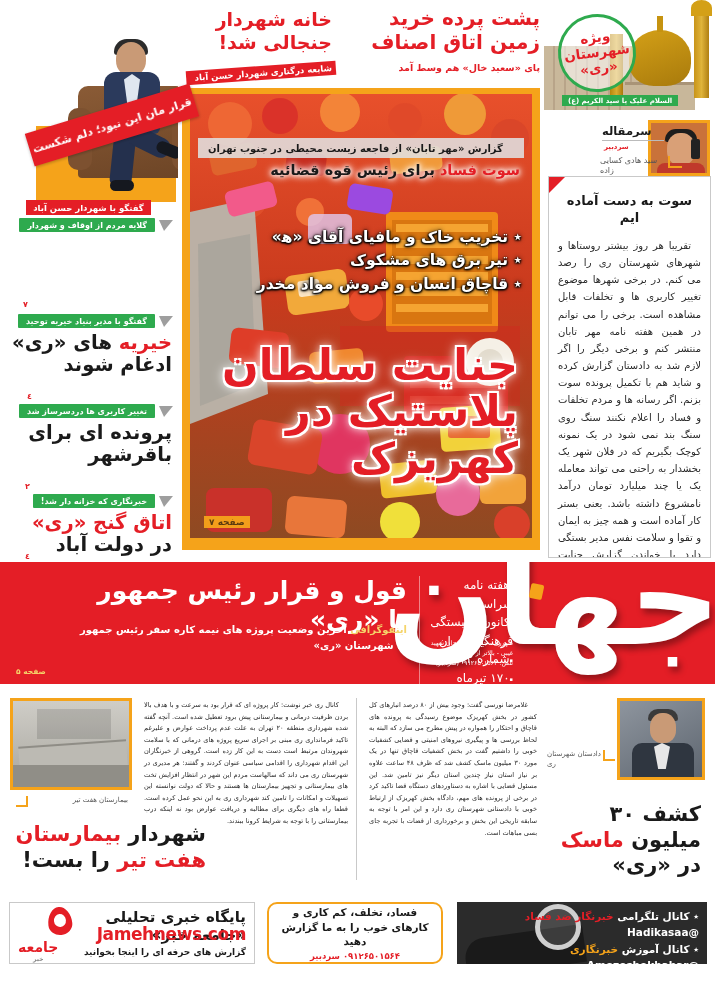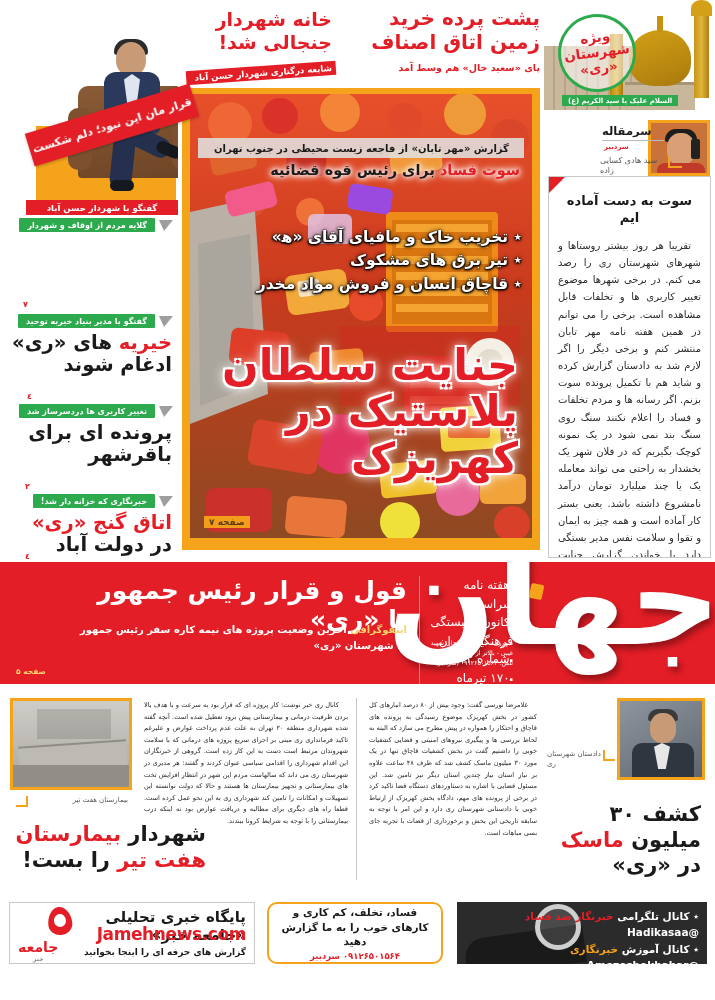--- a/index.html
+++ b/index.html
@@ -81,21 +81,21 @@
   .diag-banner {
     position: absolute; left: 26px; top: 108px; width: 172px; height: 34px;
     background: #e41e26; color: #fff;
     transform: rotate(-17deg);
     display: flex; align-items: center; justify-content: center;
     font-size: 11px; font-weight: bold; letter-spacing: -0.2px;
     box-shadow: 0 1px 3px rgba(0,0,0,.28);
     z-index: 5;
   }
   .cap-red {
-    position: absolute; left: 26px; top: 200px; width: 152px; height: 15px;
+    position: absolute; left: 26px; top: 200px; width: 125px; height: 15px;
     background: #e41e26; color: #fff; font-size: 8.5px; font-weight: bold;
     display:flex; align-items:center; justify-content:center;
   }
 
   
   .kicker-row { position: absolute; display: flex; align-items: center; gap: 3px; padding-left: 30px; }
   .kicker {
     background: #2eaa4e; color: #fff; font-size: 8px; font-weight: bold;
     padding: 2.5px 8px; border-radius: 1px; white-space: nowrap;
   }
@@ -149,21 +149,21 @@
     background: #f5a31a; padding: 6px 8px 10px 8px;
   }
   .photo-inner {
     position: relative; width: 342px; height: 444px; overflow: hidden;
     background: #b45a20;
   }
   .photo-cap {
     position: absolute; left: 8px; top: 44px; right: 8px; height: 20px;
     background: rgba(224,224,224,.88); color: #1a1a1a;
     font-size: 10px; font-weight: bold; display: flex; align-items: center;
-    justify-content: flex-end; padding-left: 16px; padding-right: 8px;
+    justify-content: flex-end; padding-left: 10px; padding-right: 8px;
     z-index: 4;
   }
   .photo-sub {
     position: absolute; left: 8px; top: 68px; right: 8px;
     font-size: 14.5px; font-weight: bold; color: #1a1a1a; text-align: right;
     z-index: 4; padding-right: 4px;
     text-shadow: 0 0 4px #fff, 0 0 7px #fff, 0 0 10px #fff;
   }
   .photo-sub .red { color: #e41e26; }
   .bullets {

